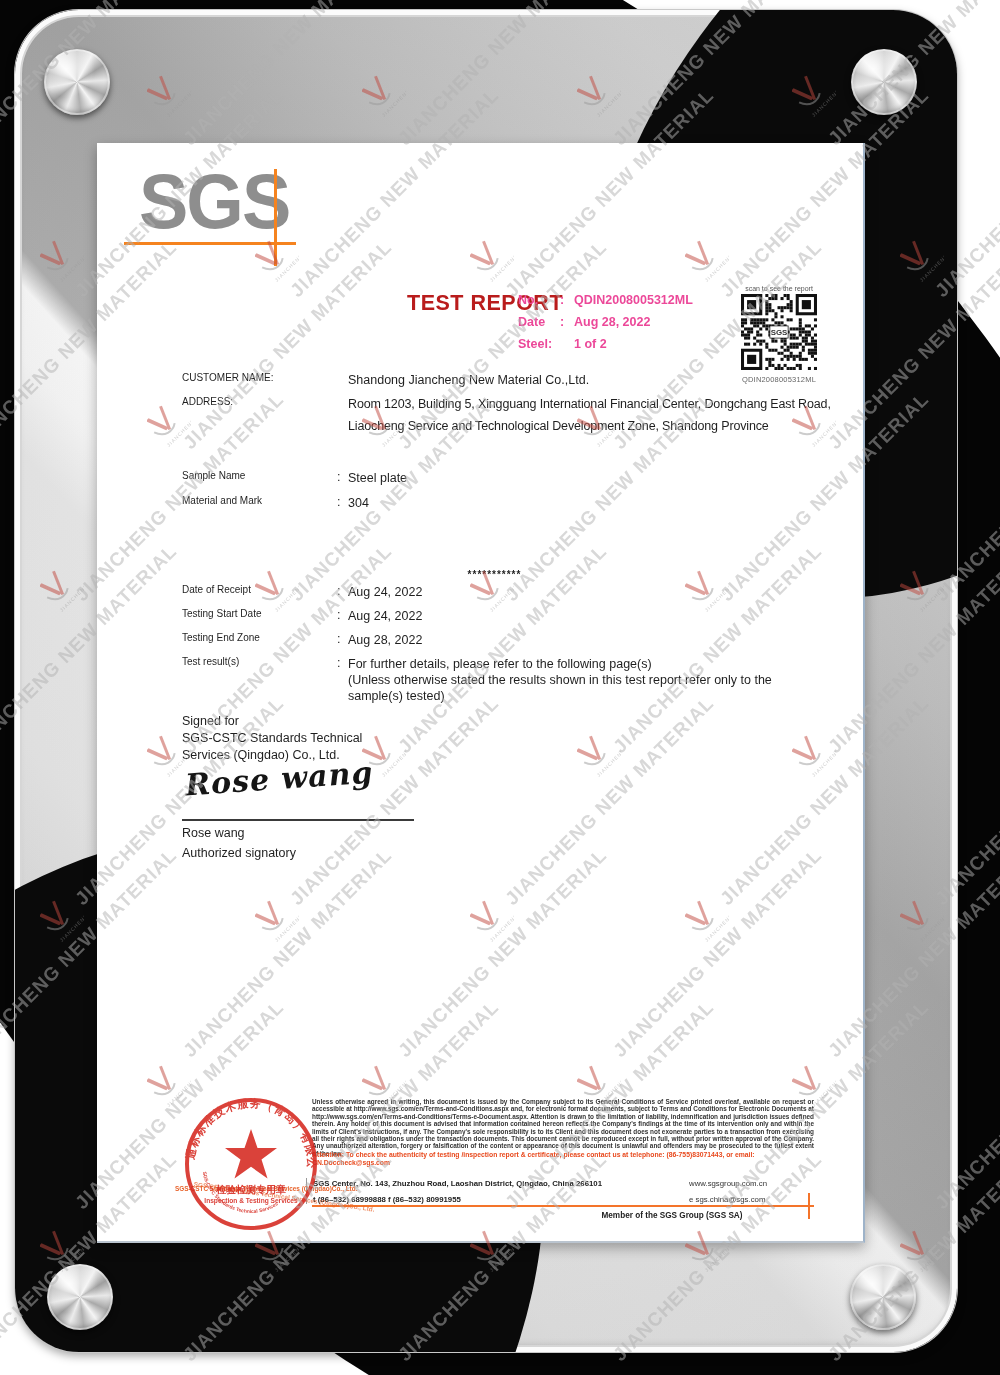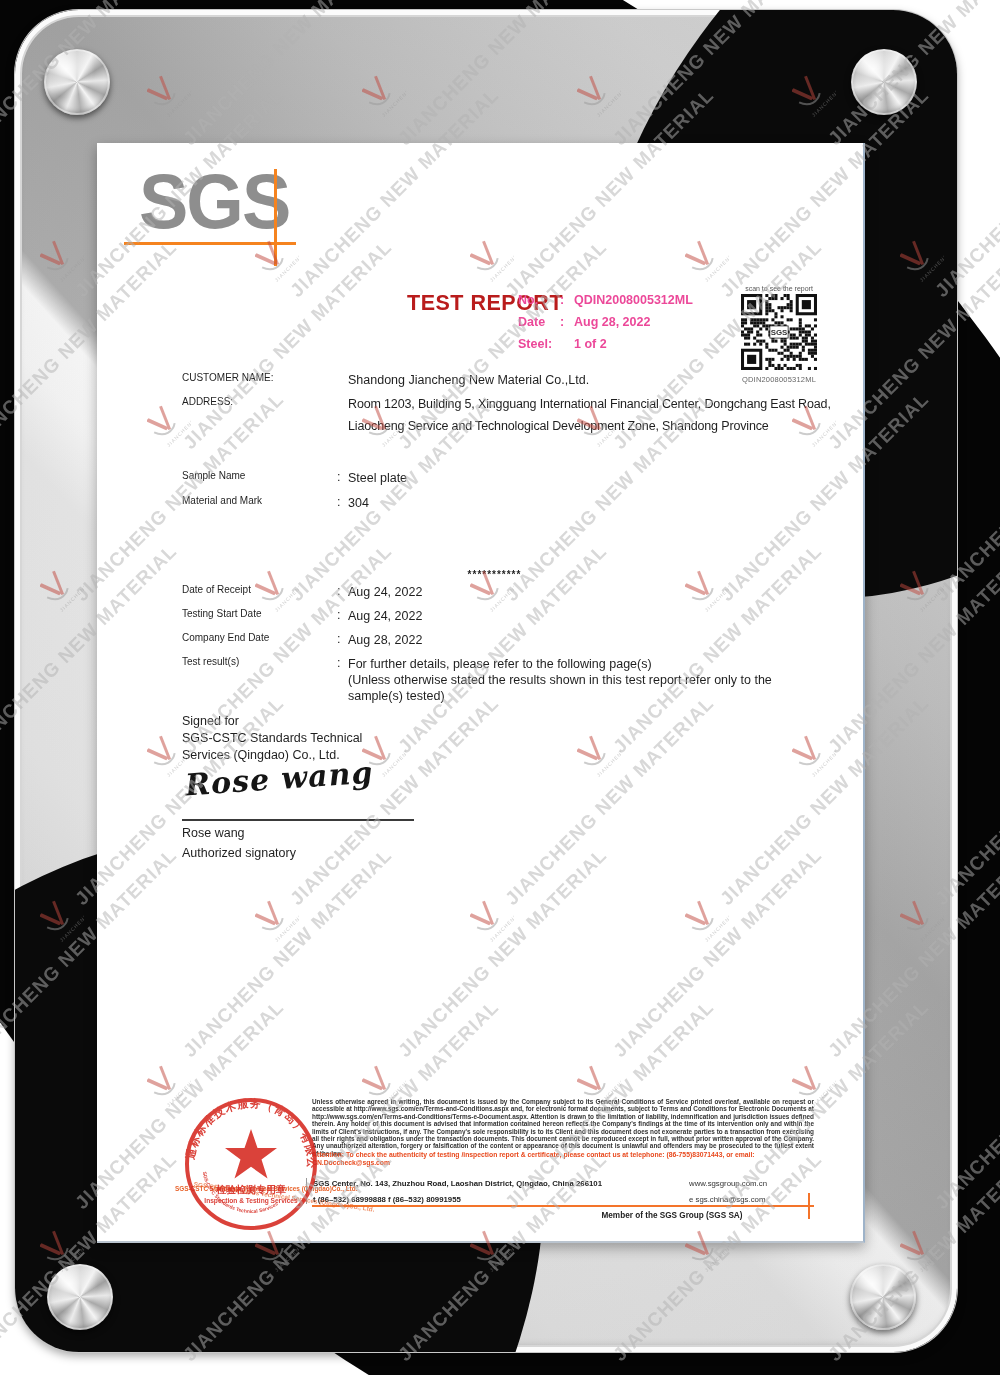--- a/index.html
+++ b/index.html
@@ -349,21 +349,21 @@
     <div class="abs t12" style="left:251px;top:352px;">304</div>
 
     <div class="abs stars">***********</div>
 
     <div class="abs lbl" style="left:85px;top:441px;">Date of Receipt</div>
     <div class="abs colon" style="left:240px;top:441px;">:</div>
     <div class="abs t12" style="left:251px;top:441px;">Aug 24, 2022</div>
     <div class="abs lbl" style="left:85px;top:465px;">Testing Start Date</div>
     <div class="abs colon" style="left:240px;top:465px;">:</div>
     <div class="abs t12" style="left:251px;top:465px;">Aug 24, 2022</div>
-    <div class="abs lbl" style="left:85px;top:489px;">Company End Date</div>
+    <div class="abs lbl" style="left:85px;top:489px;">Testing End Zone</div>
     <div class="abs colon" style="left:240px;top:489px;">:</div>
     <div class="abs t12" style="left:251px;top:489px;">Aug 28, 2022</div>
 
     <div class="abs lbl" style="left:85px;top:513px;">Test result(s)</div>
     <div class="abs colon" style="left:240px;top:513px;">:</div>
     <div class="abs signed">
       <div>Signed for</div>
       <div>SGS-CSTC Standards Technical</div>
       <div>Services (Qingdao) Co., Ltd.</div>
     </div>

